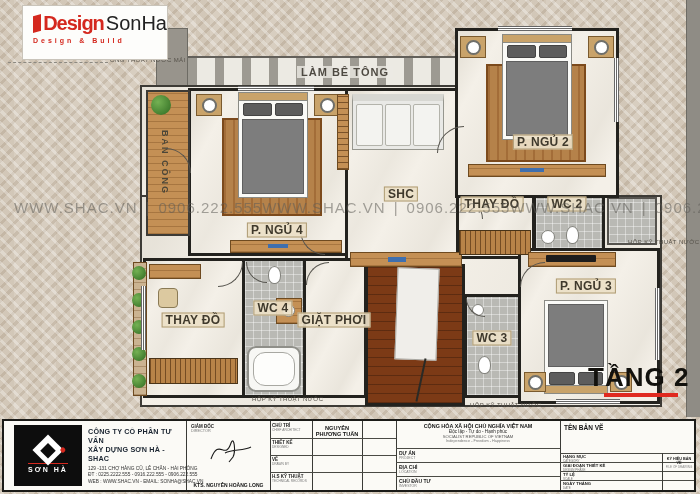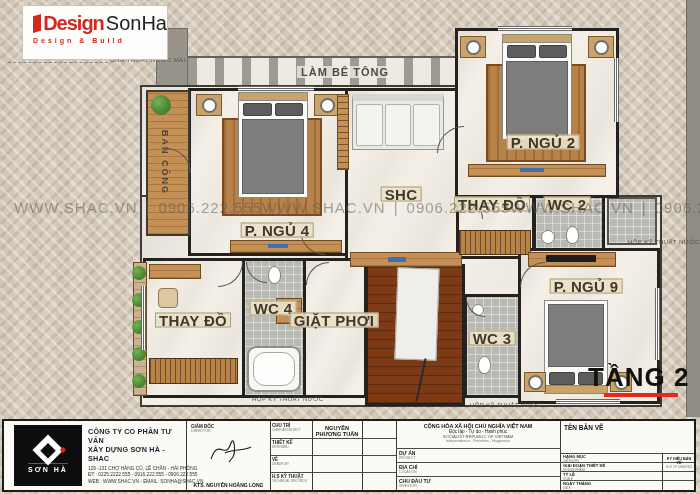--- a/index.html
+++ b/index.html
@@ -31,21 +31,21 @@
   .nst{background:#c9a36a;border:1px solid #7a5a2e;display:flex;align-items:center;justify-content:center;z-index:4;}
   .lamp{width:11px;height:11px;border-radius:50%;background:#fff;border:2px solid #6f6f6a;}
   .sofa{background:#e9e9e6;border:1px solid #96968e;border-top:7px solid #d7d7d2;display:flex;gap:2px;padding:3px;z-index:4;}
   .sofa span{flex:1;background:#f3f3f0;border:1px solid #b3b3ab;border-radius:2px;}
   .tub{background:#f7f7f4;border:2px solid #8f8f89;border-radius:9px;display:flex;padding:4px;z-index:4;}
   .tub span{flex:1;border:1px solid #a8a8a2;border-radius:12px;background:#fdfdfb;}
   .toilet{width:13px;height:18px;background:#fff;border:1px solid #82827c;border-radius:50% 50% 45% 45%;z-index:4;}
   .sink{background:#fff;border:1px solid #82827c;border-radius:50%;z-index:4;}
   .plant{border-radius:50%;background:radial-gradient(circle at 35% 35%, #74b153, #2e6a21);z-index:5;}
   .tv{background:#1d1d1d;border-radius:1px;z-index:5;}
-  .chip{position:absolute;transform:translate(-50%,-50%);font-size:15px;font-weight:bold;color:#3f392c;background:rgba(236,224,199,0.92);border:1px solid #af9c74;padding:0 3px;line-height:13px;white-space:nowrap;z-index:40;letter-spacing:0.3px;text-align:center;}
+  .chip{position:absolute;transform:translate(-50%,-50%);font-size:12px;font-weight:bold;color:#3f392c;background:rgba(236,224,199,0.92);border:1px solid #af9c74;padding:0 3px;line-height:13px;white-space:nowrap;z-index:40;letter-spacing:0.3px;text-align:center;}
   .ann{position:absolute;font-size:6px;color:#56524a;letter-spacing:0.4px;z-index:45;white-space:nowrap;}
   .arc{position:absolute;border:1.3px solid #56544e;border-top:none;border-right:none;border-radius:0 0 0 100%;z-index:6;}
   .winh{position:absolute;background:linear-gradient(#666 1px, #fff 1px 2px, #666 2px 3px, #fff 3px 4px, #666 4px 5px);z-index:7;}
   .winv{position:absolute;background:linear-gradient(90deg,#666 1px, #fff 1px 2px, #666 2px 3px, #fff 3px 4px, #666 4px 5px);z-index:7;}
   #canopy{background-image:repeating-linear-gradient(90deg, #9d9a92 0 9px, #eceae3 9px 27px);border:2px solid #63605a;z-index:1;text-align:center;margin-top:36px;}
   #canopy .cl{display:inline-block;margin-top:8px;font-size:11px;font-weight:bold;letter-spacing:1px;color:#4e4a42;background:rgba(236,234,227,0.8);padding:0 4px;}
   #wmrow{position:absolute;left:0;right:0;top:199px;display:flex;justify-content:space-between;padding:0 14px;z-index:60;pointer-events:none;font-size:15px;font-weight:500;color:rgba(95,92,88,0.55);letter-spacing:1px;}
   .wgrp{display:flex;gap:8px;white-space:nowrap;}
   #tang{position:absolute;left:588px;top:362px;font-size:26px;font-weight:900;color:#12110d;z-index:70;letter-spacing:1px;}
   #tangbar{position:absolute;left:604px;top:393px;width:74px;height:4px;background:#e02a20;z-index:70;}
@@ -219,21 +219,21 @@
   <div class="winv" style="left:655px;top:288px;width:5px;height:72px;"></div>
   <div class="winh" style="left:556px;top:399px;width:64px;height:5px;"></div>
   <div class="winv" style="left:141px;top:286px;width:5px;height:64px;"></div>
   <div class="winh" style="left:238px;top:86px;width:76px;height:5px;"></div>
 
   <div class="chip" style="left:543px;top:142px;">P. NGỦ 2</div>
   <div class="chip" style="left:277px;top:230px;">P. NGỦ 4</div>
   <div class="chip" style="left:401px;top:194px;">SHC</div>
   <div class="chip" style="left:492px;top:204px;">THAY ĐỒ</div>
   <div class="chip" style="left:567px;top:204px;">WC 2</div>
-  <div class="chip" style="left:586px;top:286px;">P. NGỦ 9</div>
+  <div class="chip" style="left:586px;top:286px;">P. NGỦ 3</div>
   <div class="chip" style="left:492px;top:338px;">WC 3</div>
   <div class="chip" style="left:193px;top:320px;">THAY ĐỒ</div>
   <div class="chip" style="left:273px;top:308px;">WC 4</div>
   <div class="chip" style="left:334px;top:320px;">GIẶT PHƠI</div>
 
   <div class="ann" style="left:628px;top:239px;">HỘP KỸ THUẬT NƯỚC</div>
   <div class="ann" style="left:252px;top:396px;">HỘP KỸ THUẬT NƯỚC</div>
   <div class="ann" style="left:470px;top:402px;">HỘP KỸ THUẬT NƯỚC</div>
 
   <div id="wmrow">

